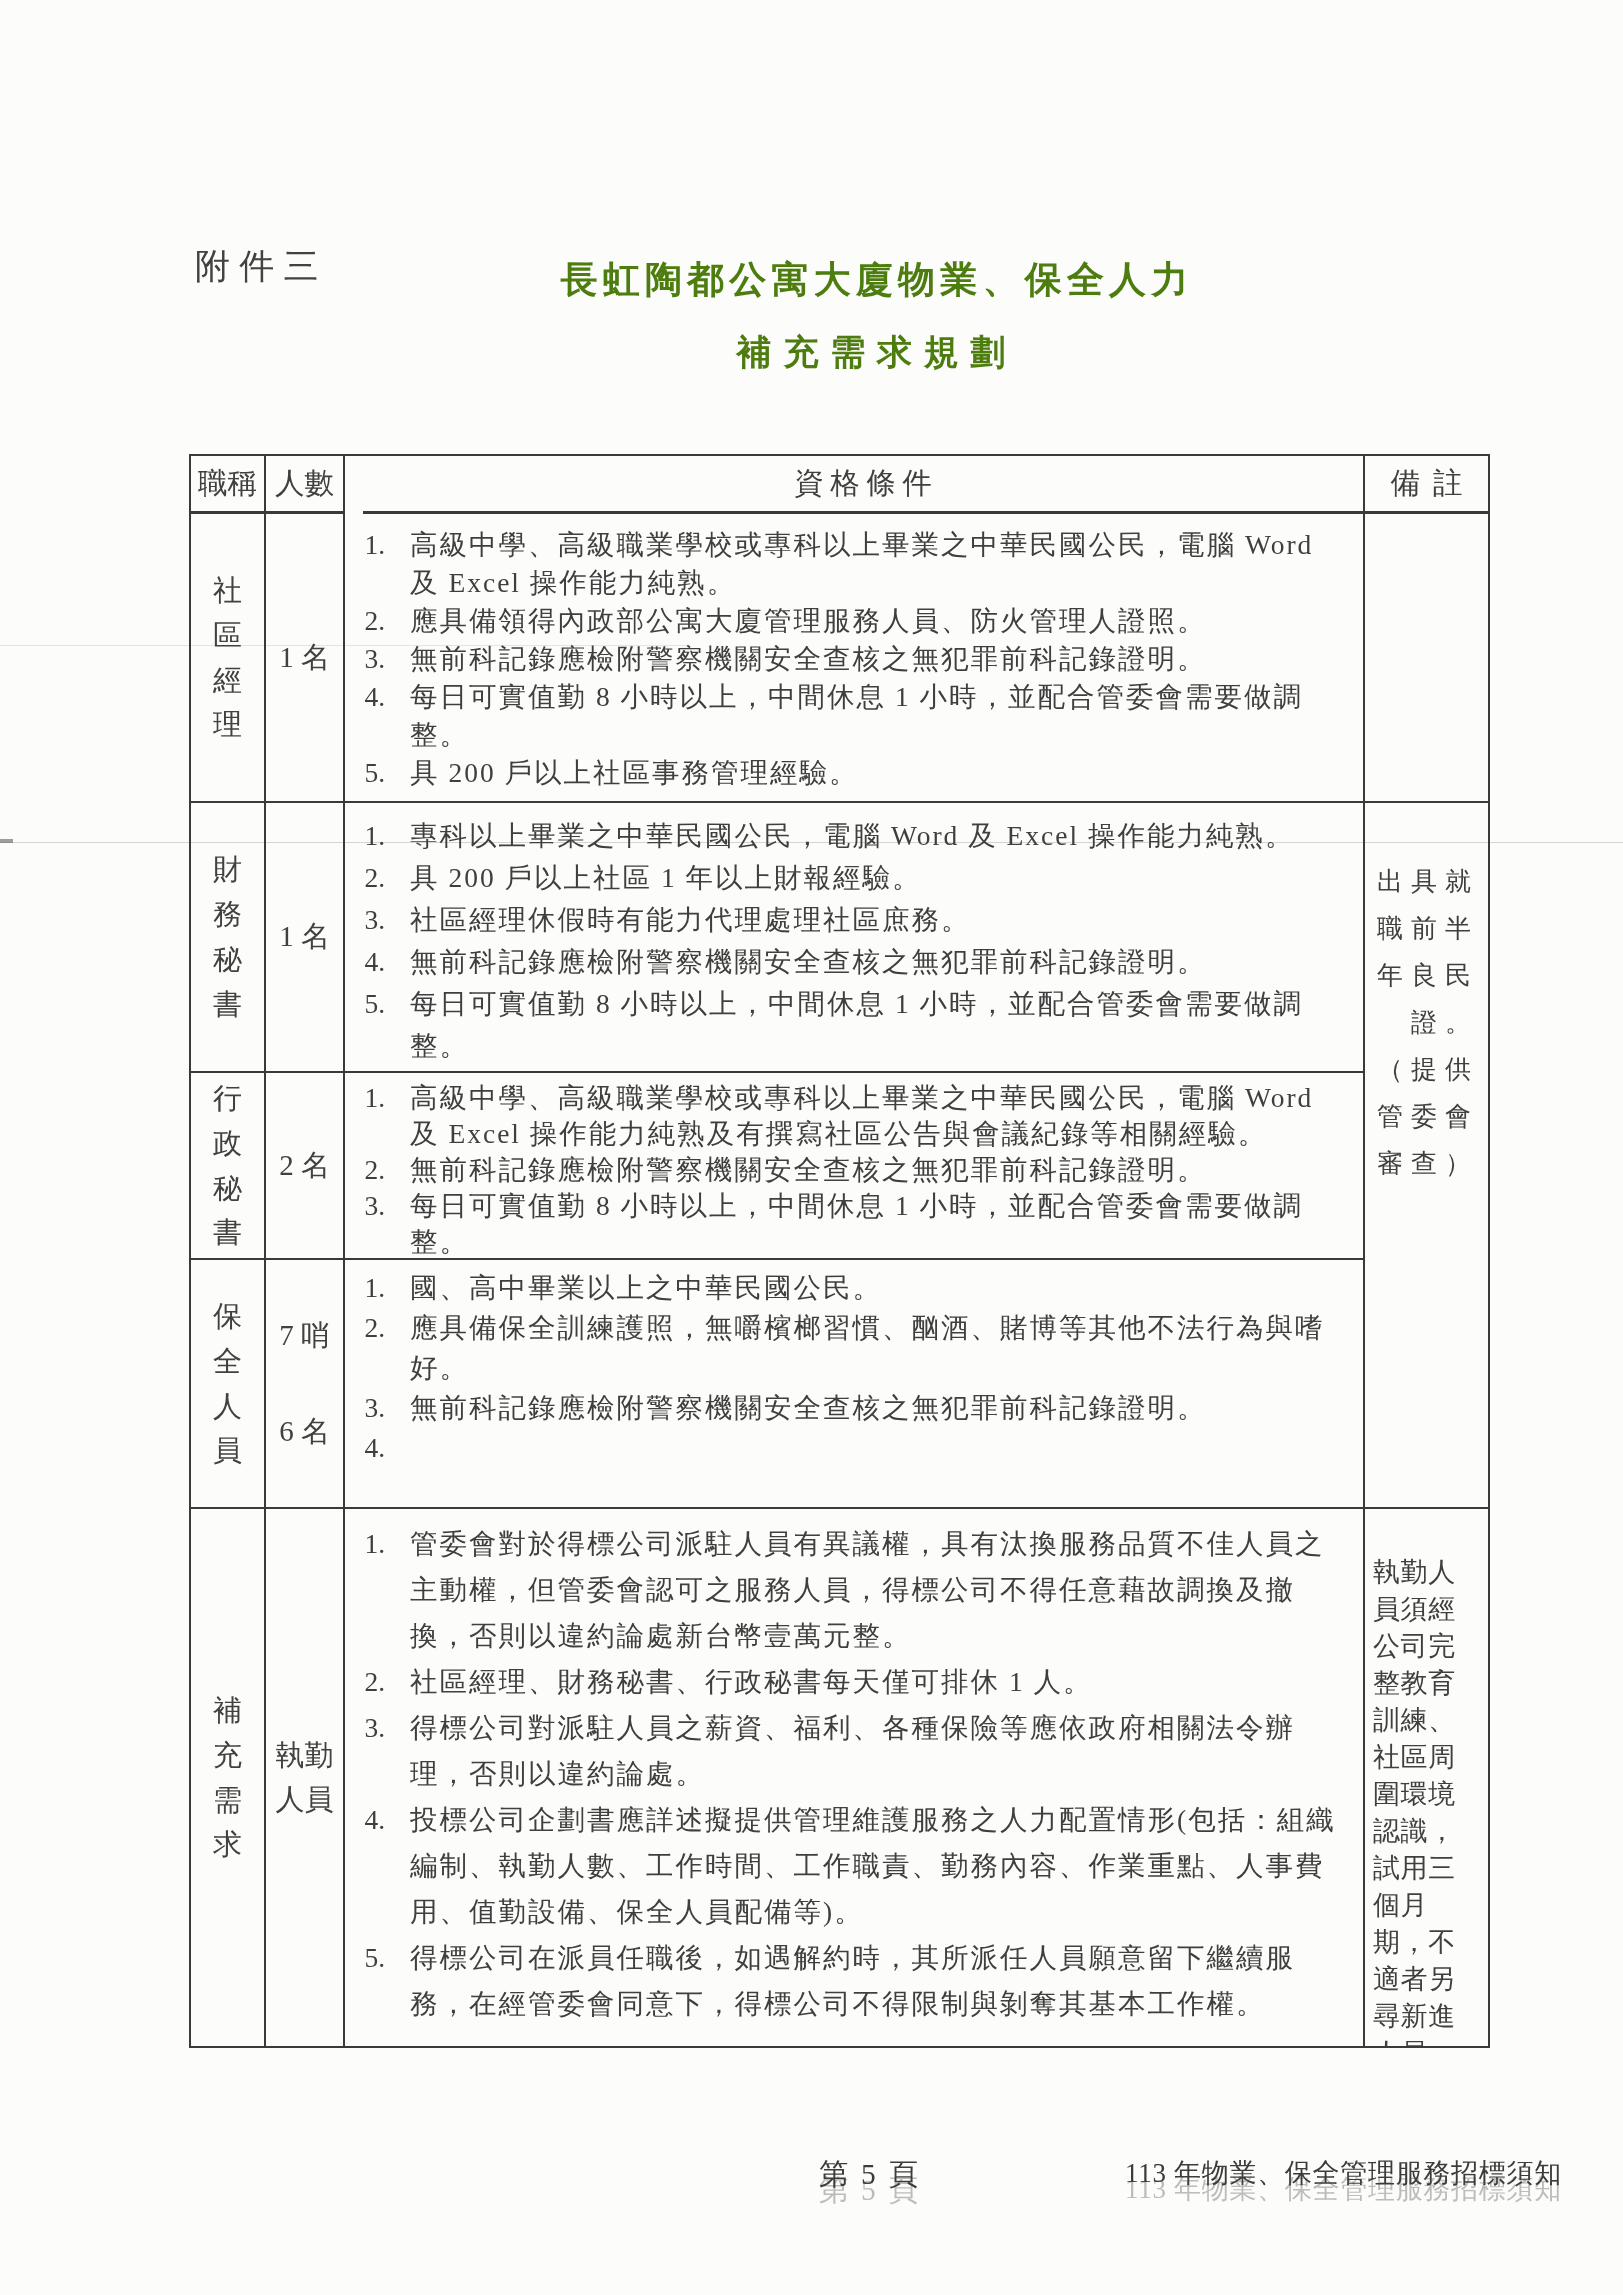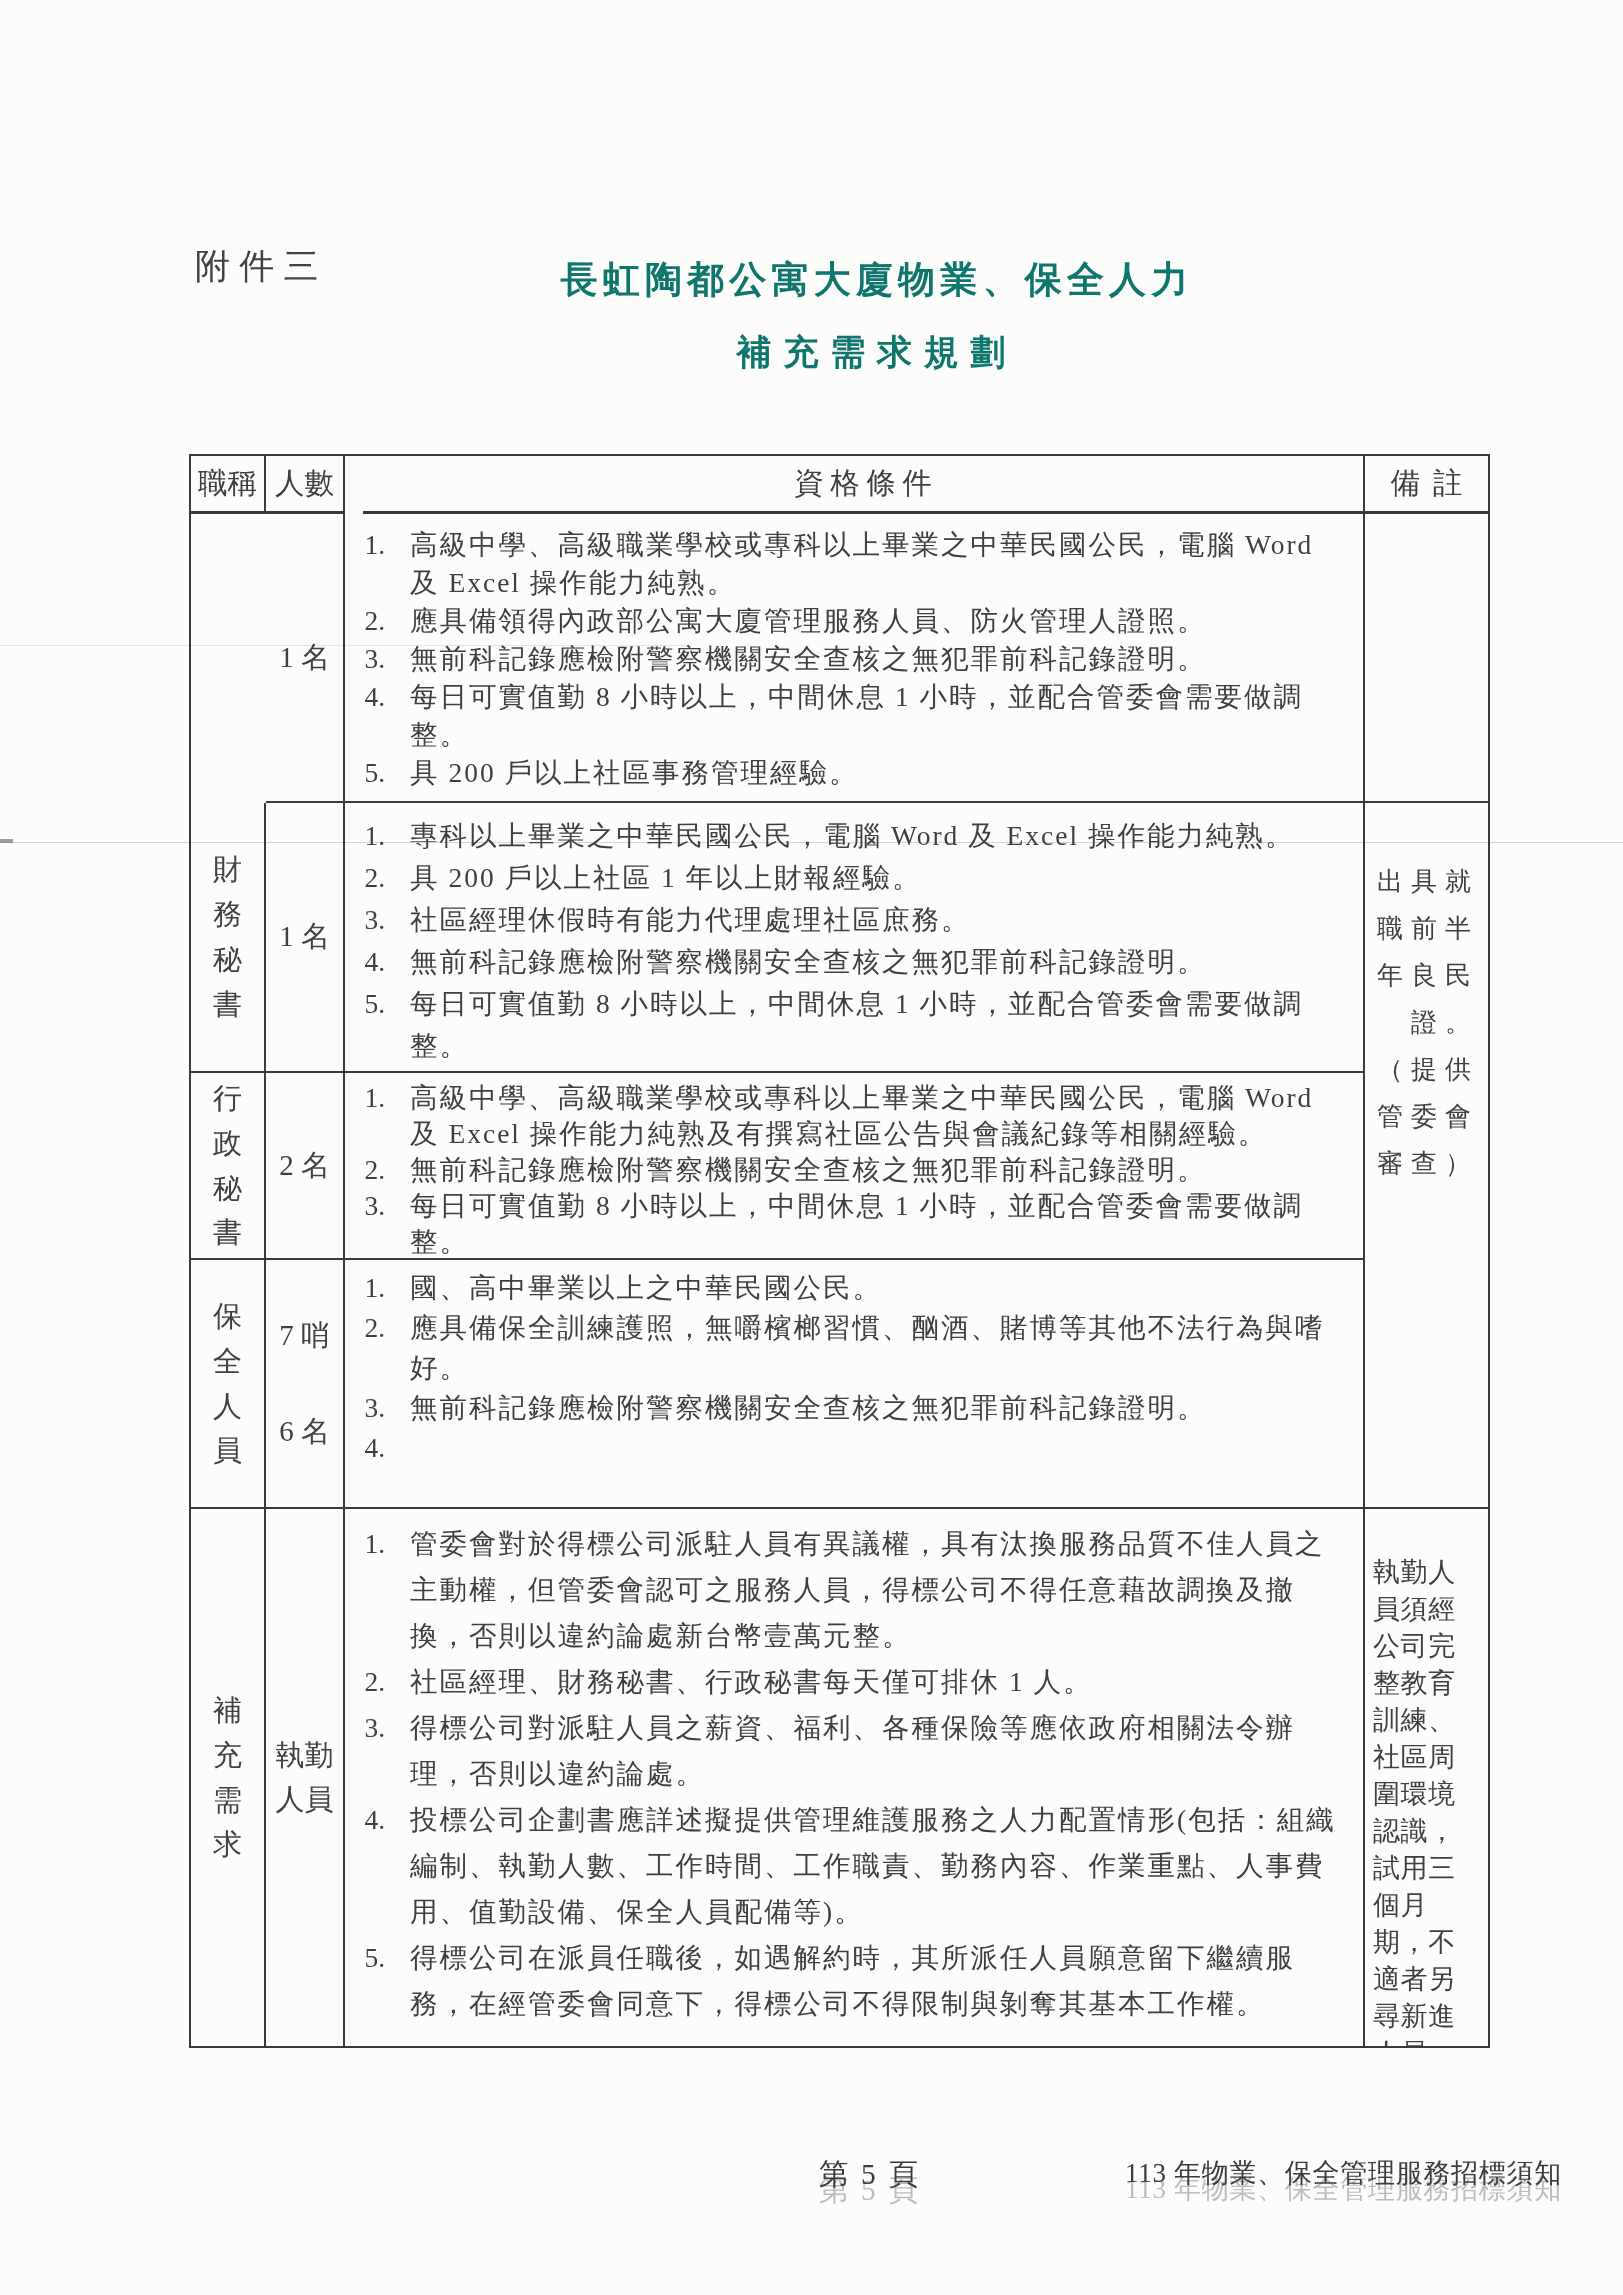--- a/index.html
+++ b/index.html
@@ -11,21 +11,21 @@
     color:#3d3d3d;
     overflow:hidden;
   }
   
   .attachment{
     position:absolute;left:195px;top:207px;
     font-size:35px;letter-spacing:9.2px;color:#424242;margin-top:36px;
   }
   .title{
     position:absolute;left:0;width:1623px;text-align:center;
-    color:#0f766e;font-weight:600;
+    color:#4d7c0f;font-weight:600;
   }
   .t1{top:255px;font-size:37px;letter-spacing:5.2px;text-indent:131px;}
   .t2{top:329px;font-size:35px;letter-spacing:11.8px;text-indent:131px;}
   
   .artifact{position:absolute;pointer-events:none;}
   .a1{left:0;top:842px;width:1623px;height:1.3px;background:rgba(150,150,150,.38);}
   .a2{left:0;top:645px;width:687px;height:1.3px;background:rgba(165,165,165,.28);}
   .a3{left:0;top:839px;width:13px;height:3.9px;background:rgba(80,80,80,.55);}
   
   .rtable{
@@ -104,20 +104,23 @@
   <div class="artifact a2"></div>
   <div class="artifact a3"></div>
 
   <div class="rtable">
 
     <div class="cell hcell br" style="grid-area:1/1">職稱</div>
     <div class="cell hcell br" style="grid-area:1/2">人數</div>
     <div class="cell hcell hq br" style="grid-area:1/3">資格條件</div>
     <div class="cell hcell hn" style="grid-area:1/4">備註</div>
 
+    <div class="cell rolecell br bb" style="grid-area:2/1">
+      <span>社區經理</span>
+    </div>
     <div class="cell countcell br bb" style="grid-area:2/2">1 名</div>
     <div class="cell qualcell q1 br bb" style="grid-area:2/3">
       <div class="qi"><span class="qn">1.</span><span>高級中學、高級職業學校或專科以上畢業之中華民國公民，電腦 Word 及 Excel 操作能力純熟。</span></div>
       <div class="qi"><span class="qn">2.</span><span>應具備領得內政部公寓大廈管理服務人員、防火管理人證照。</span></div>
       <div class="qi"><span class="qn">3.</span><span>無前科記錄應檢附警察機關安全查核之無犯罪前科記錄證明。</span></div>
       <div class="qi"><span class="qn">4.</span><span>每日可實值勤 8 小時以上，中間休息 1 小時，並配合管委會需要做調整。</span></div>
       <div class="qi"><span class="qn">5.</span><span>具 200 戶以上社區事務管理經驗。</span></div>
     </div>
     <div class="cell notecell bb" style="grid-area:2/4"></div>
 

